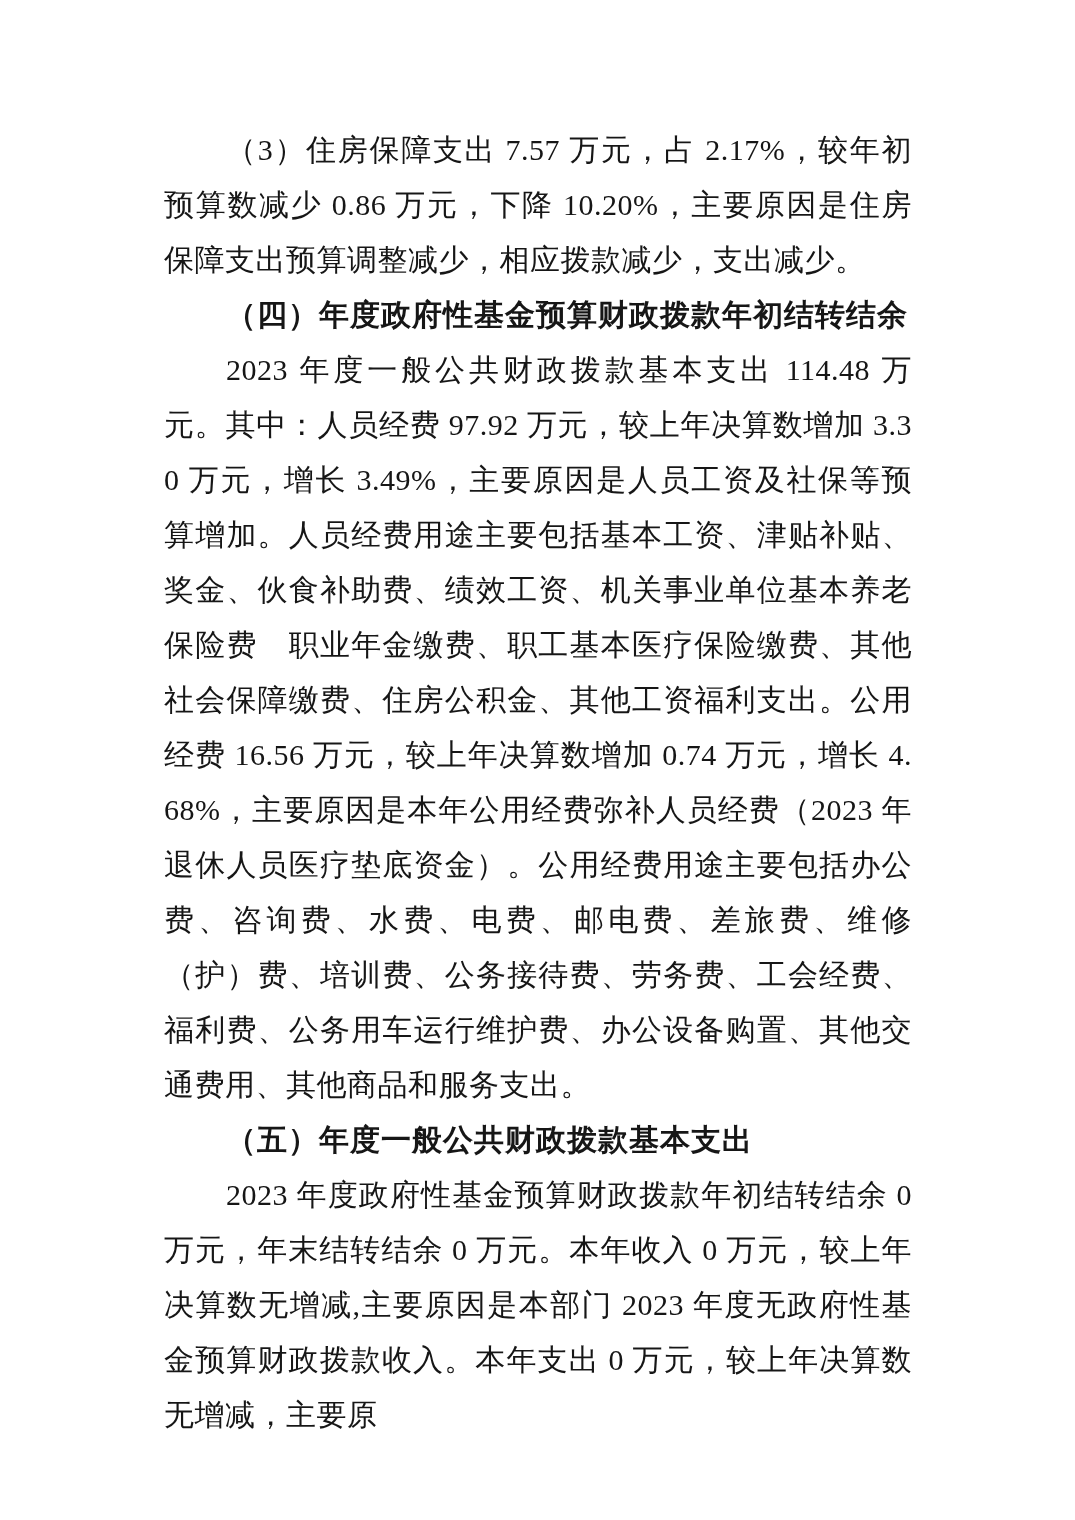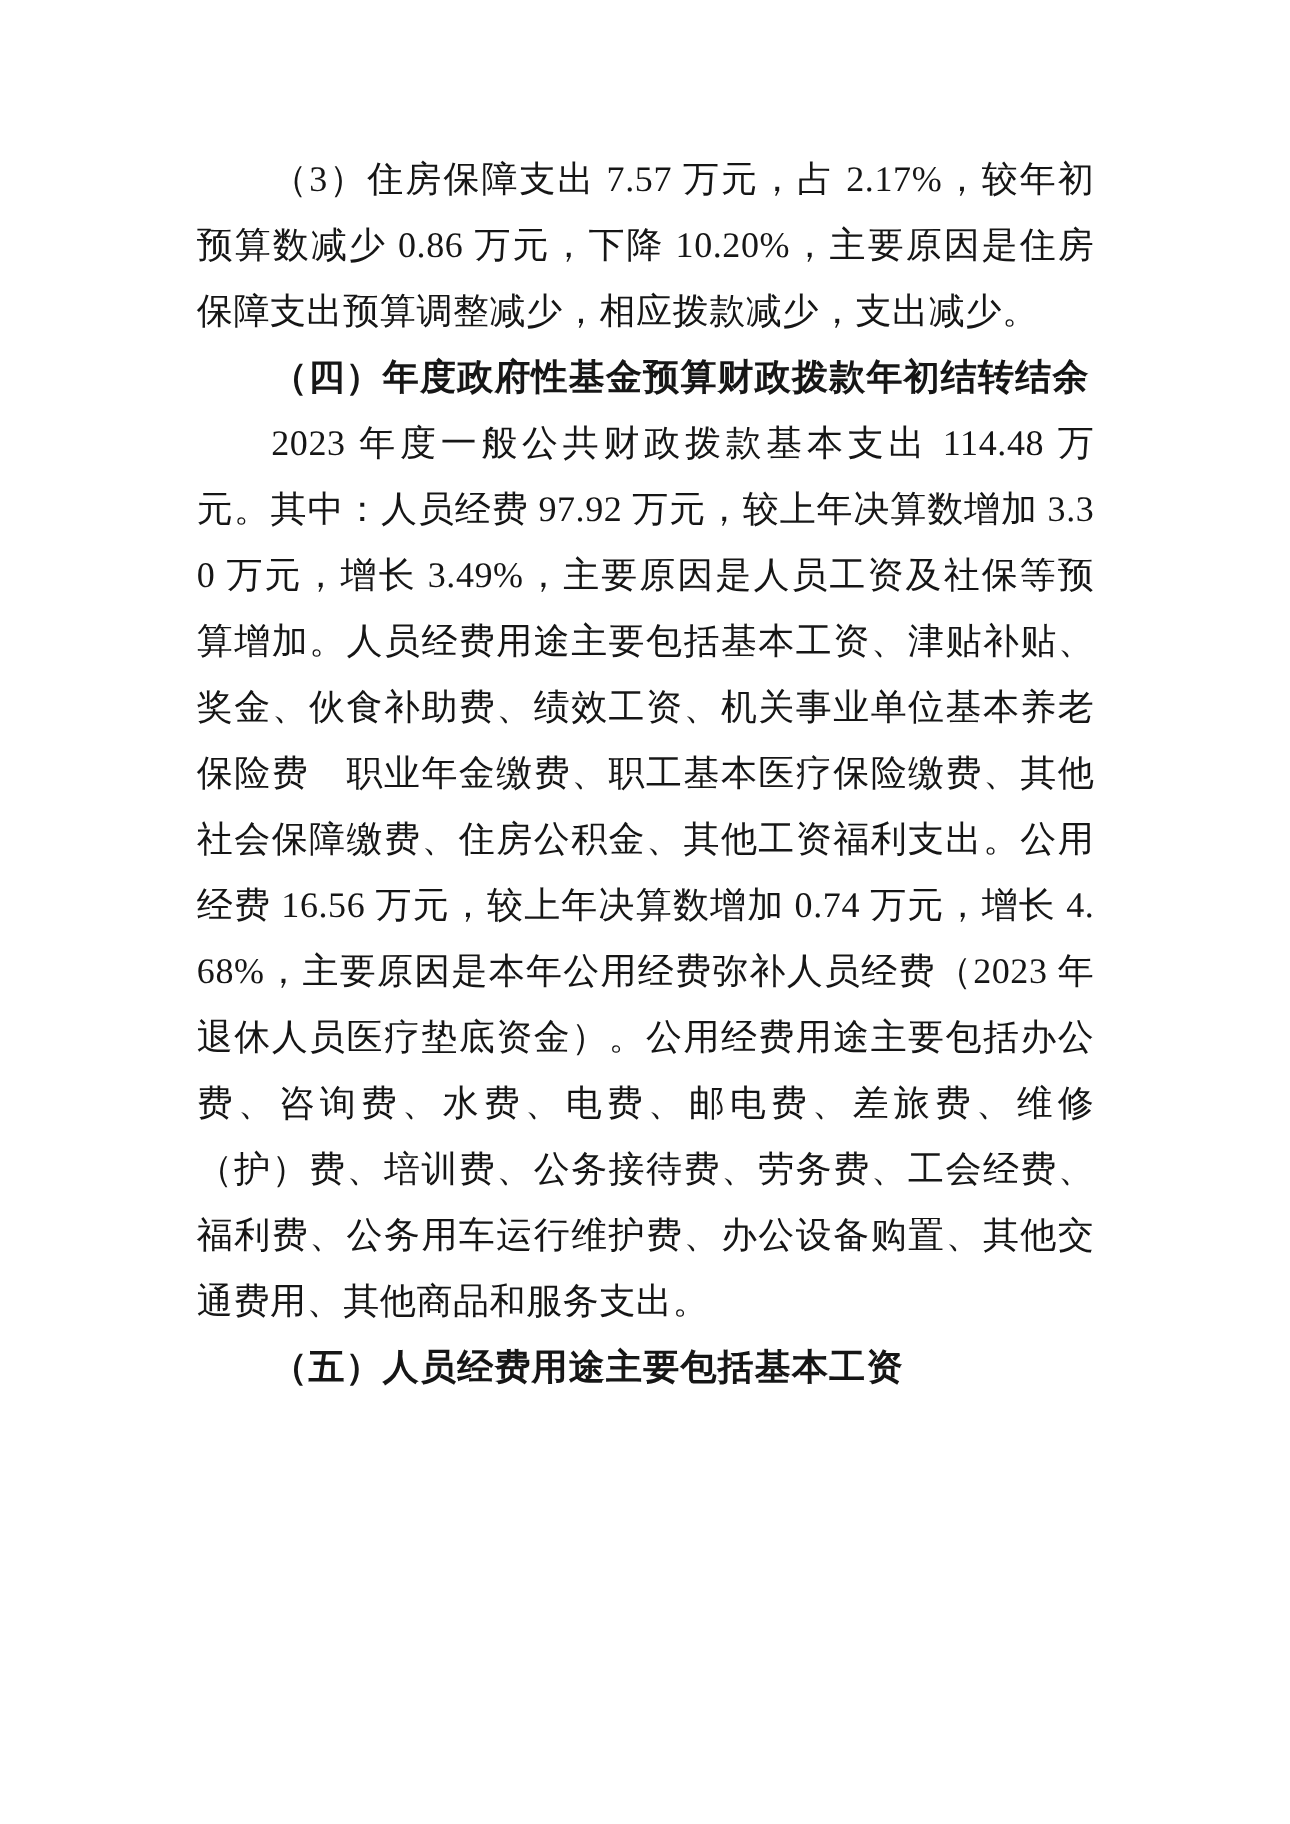--- a/index.html
+++ b/index.html
@@ -46,15 +46,16 @@
   }
 </style>
 </head>
 <body>
 
 <div class="doc-page">
   <div class="doc-body">
     <p class="doc-block">（3）住房保障支出 7.57 万元，占 2.17%，较年初预算数减少 0.86 万元，下降 10.20%，主要原因是住房保障支出预算调整减少，相应拨款减少，支出减少。</p>
     <p class="doc-block doc-heading">（四）年度政府性基金预算财政拨款年初结转结余</p>
     <p class="doc-block">2023 年度一般公共财政拨款基本支出 114.48 万元。其中：人员经费 97.92 万元，较上年决算数增加 3.30 万元，增长 3.49%，主要原因是人员工资及社保等预算增加。人员经费用途主要包括基本工资、津贴补贴、奖金、伙食补助费、绩效工资、机关事业单位基本养老保险费　职业年金缴费、职工基本医疗保险缴费、其他社会保障缴费、住房公积金、其他工资福利支出。公用经费 16.56 万元，较上年决算数增加 0.74 万元，增长 4.68%，主要原因是本年公用经费弥补人员经费（2023 年退休人员医疗垫底资金）。公用经费用途主要包括办公费、咨询费、水费、电费、邮电费、差旅费、维修（护）费、培训费、公务接待费、劳务费、工会经费、福利费、公务用车运行维护费、办公设备购置、其他交通费用、其他商品和服务支出。</p>
-    <p class="doc-block doc-heading">（五）人员经费用途主要包括基本工资</p>
+    <p class="doc-block doc-heading">（五）年度一般公共财政拨款基本支出</p>
+    <p class="doc-block">2023 年度政府性基金预算财政拨款年初结转结余 0 万元，年末结转结余 0 万元。本年收入 0 万元，较上年决算数无增减,主要原因是本部门 2023 年度无政府性基金预算财政拨款收入。本年支出 0 万元，较上年决算数无增减，主要原</p>
   </div>
 </div>
 
 </body></html>

